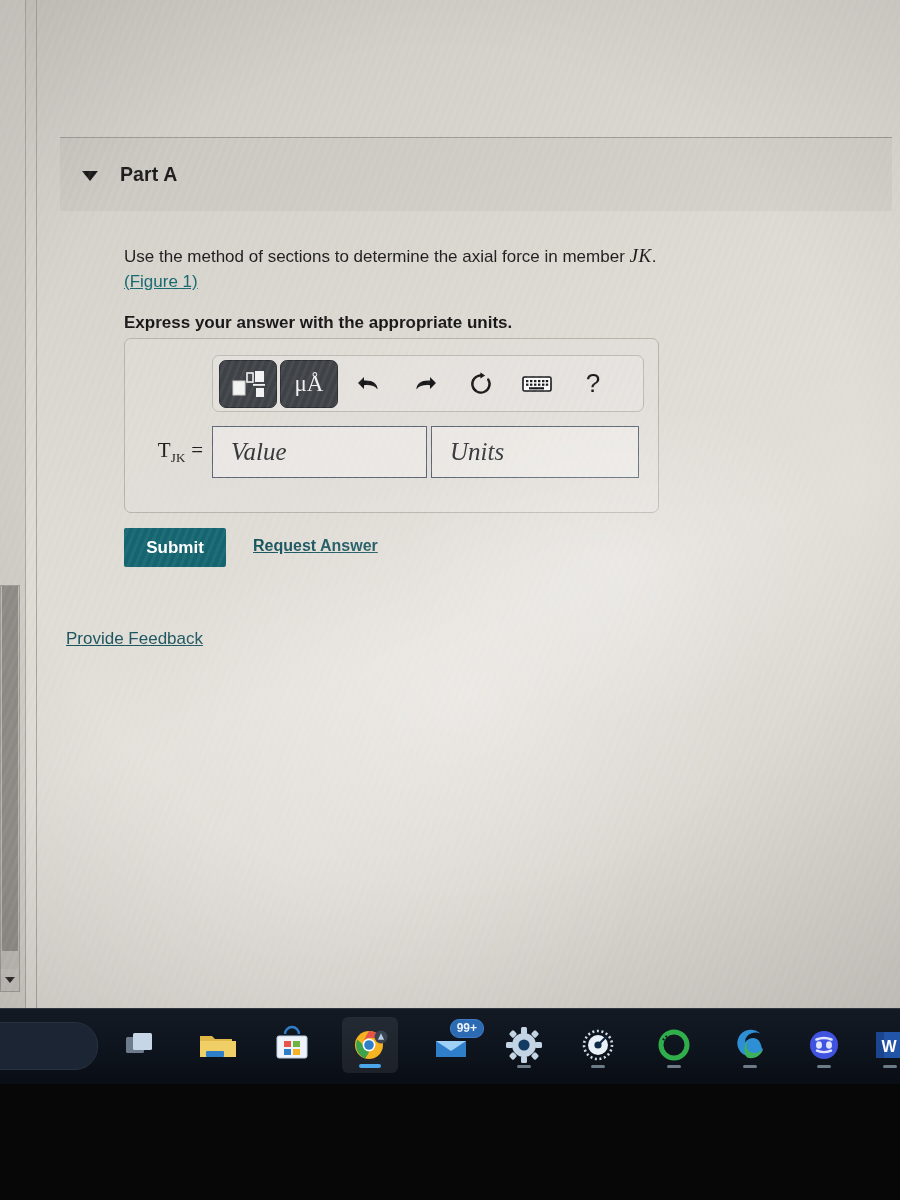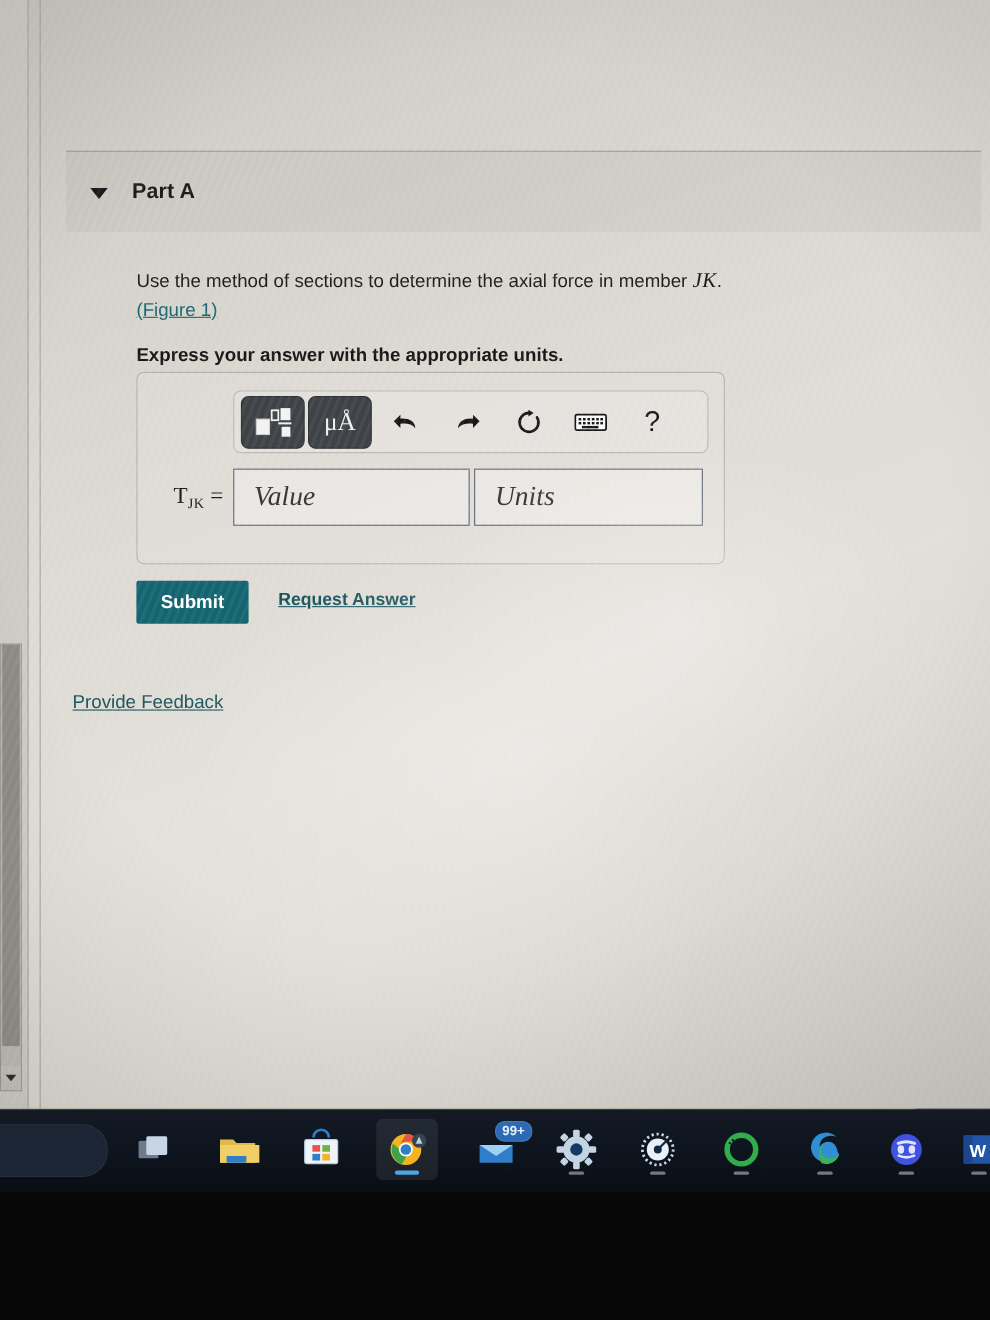--- a/index.html
+++ b/index.html
@@ -9,21 +9,21 @@
     height: 1200px;
     overflow: hidden;
     background: #000000;
   }
 
   #screen {
     position: relative;
     width: 832px;
     height: 1200px;
     font-family: "Liberation Sans", sans-serif;
-    background: #bef264;
+    background: #0ea5e9;
   }
 
   
   #page {
     position: absolute;
     left: 0;
     top: 0;
     width: 900px;
     height: 1008px;
     background: linear-gradient(160deg,#c9c5bf 0%, #d4d1cb 18%, #ddd9d3 40%, #e2ded8 60%, #d9d5cf 82%, #cfcbc5 100%);

